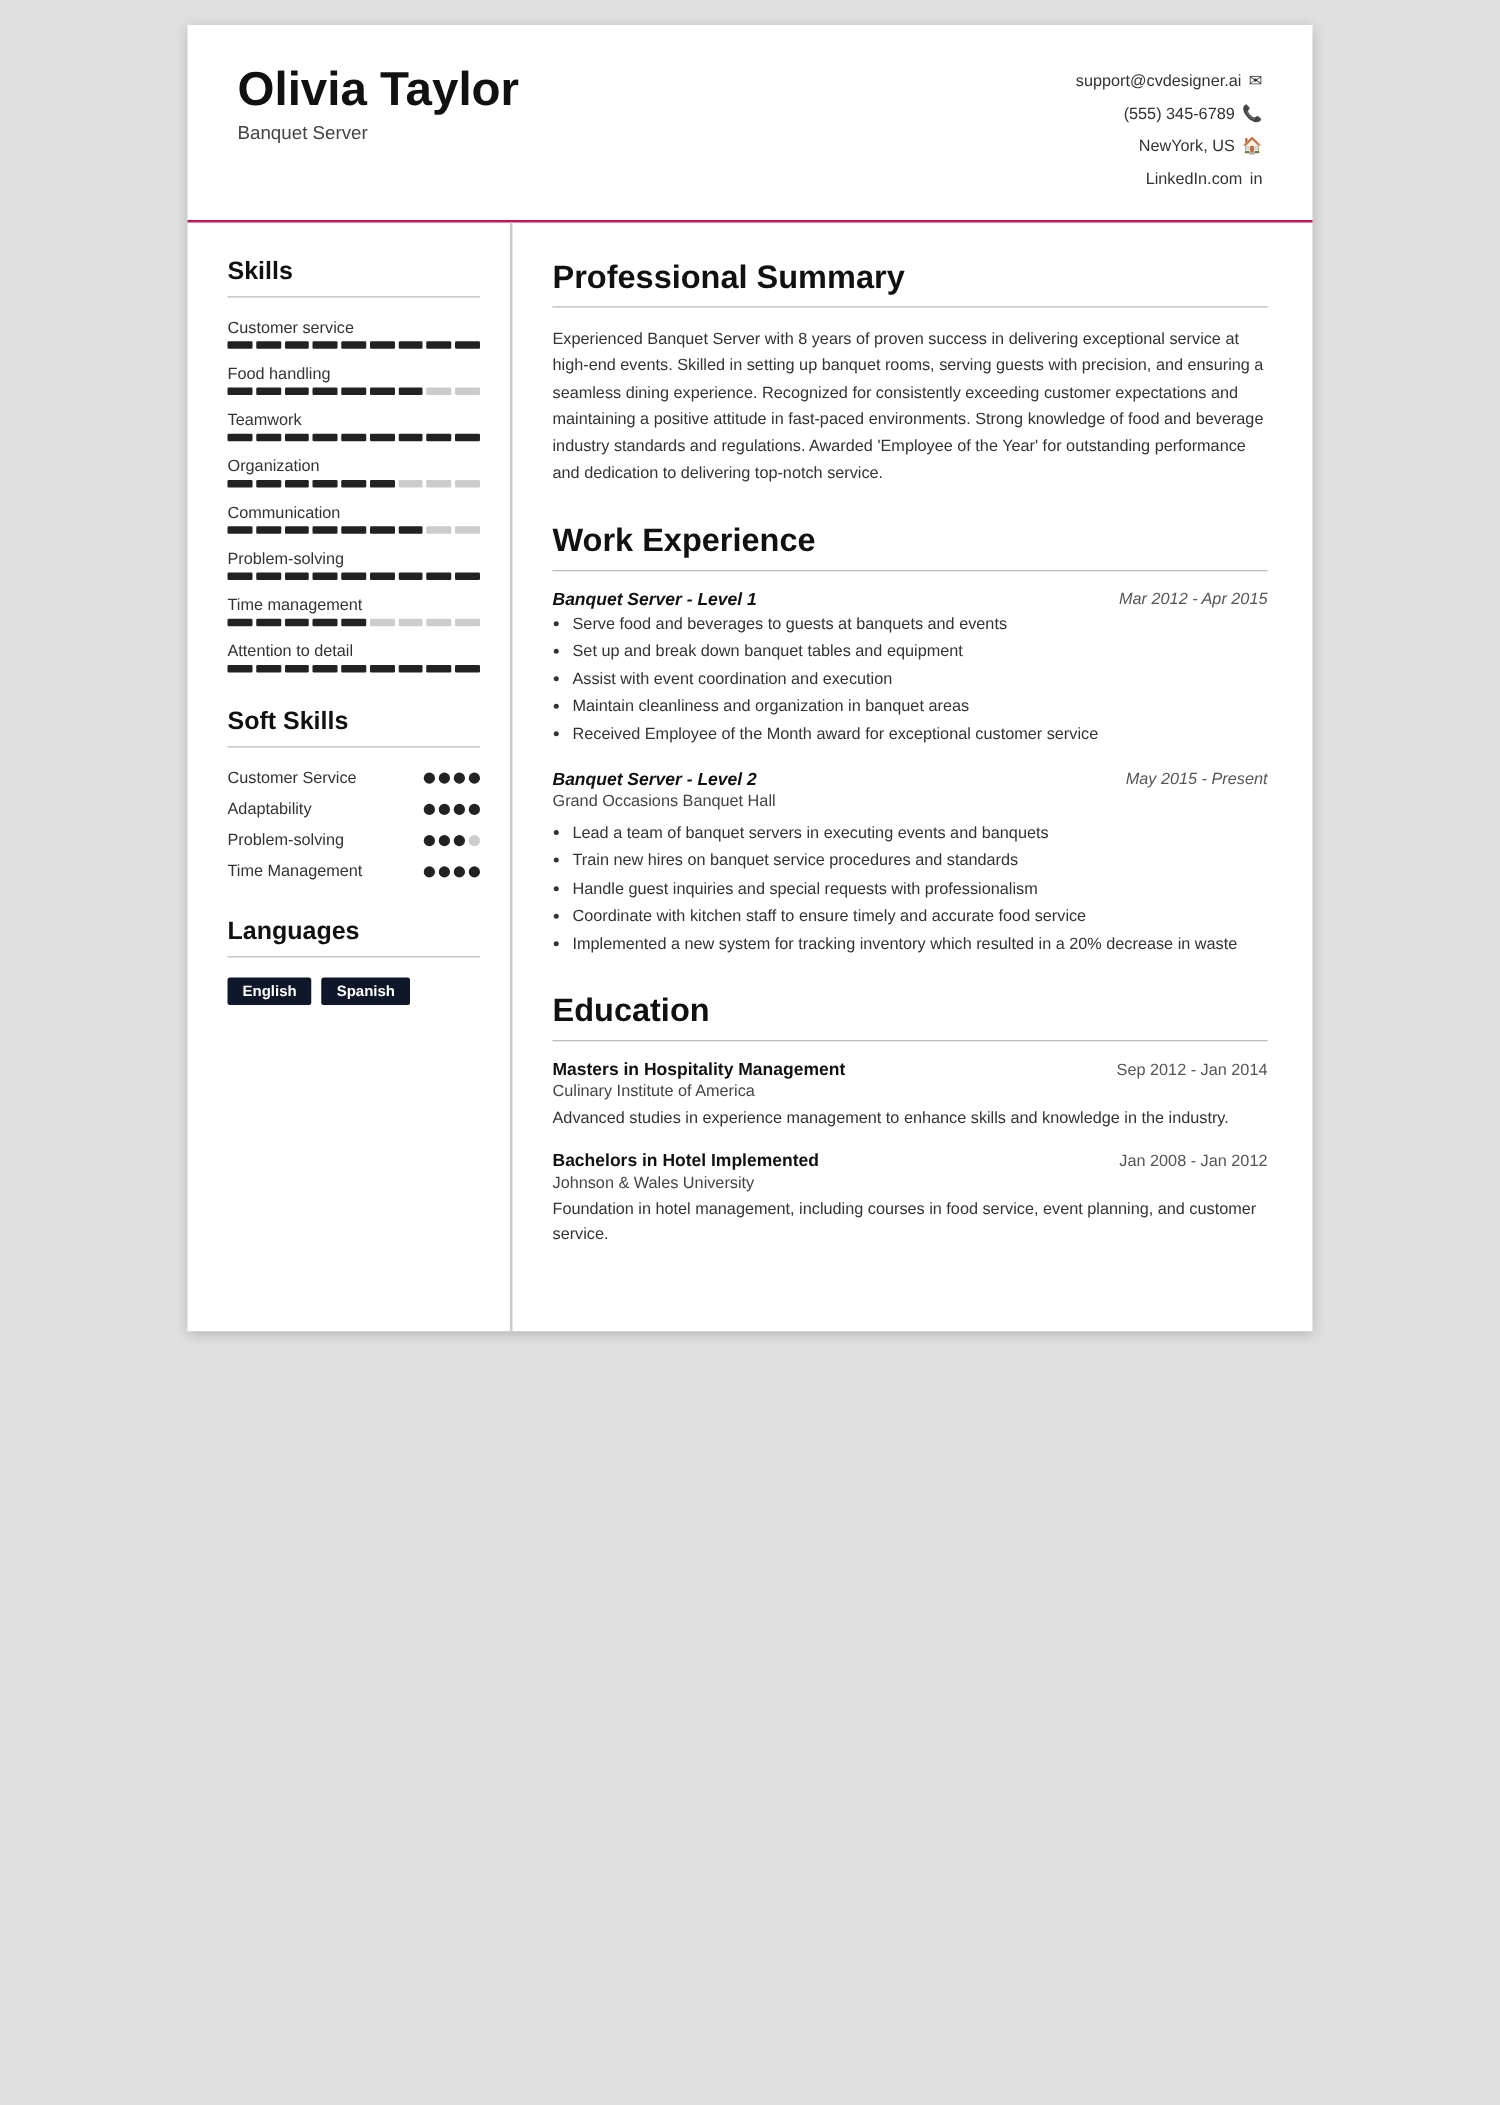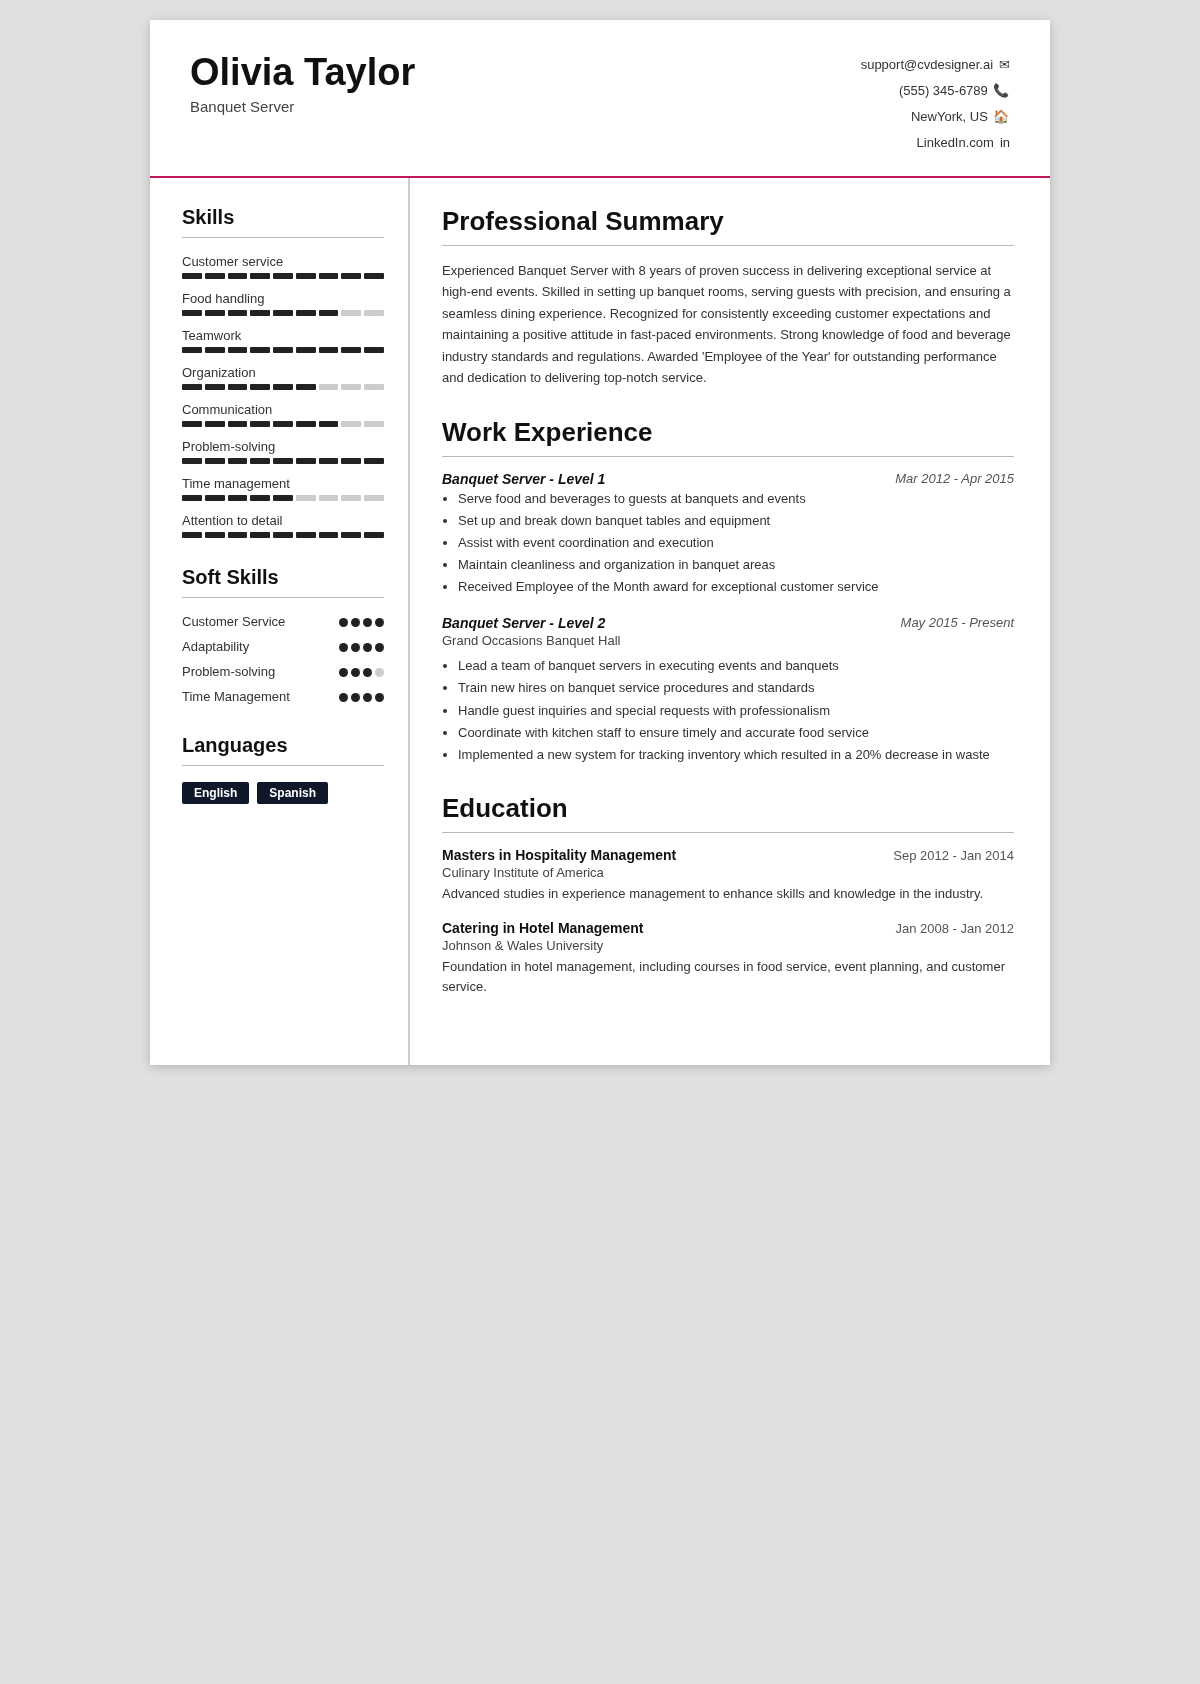--- a/index.html
+++ b/index.html
@@ -478,21 +478,21 @@
             <div>
               <div class="edu-header">
                 <span class="edu-degree">Masters in Hospitality Management</span>
                 <span class="edu-dates">Sep 2012 - Jan 2014</span>
               </div>
               <div class="edu-school">Culinary Institute of America</div>
               <div class="edu-desc">Advanced studies in experience management to enhance skills and knowledge in the industry.</div>
             </div>
             <div>
               <div class="edu-header">
-                <span class="edu-degree">Catering in Hotel Management</span>
+                <span class="edu-degree">Bachelors in Hotel Implemented</span>
                 <span class="edu-dates">Jan 2008 - Jan 2012</span>
               </div>
               <div class="edu-school">Johnson &amp; Wales University</div>
               <div class="edu-desc">Foundation in hotel management, including courses in food service, event planning, and customer service.</div>
             </div>
           </div>
       </div>
 
     </div>
   </div>

